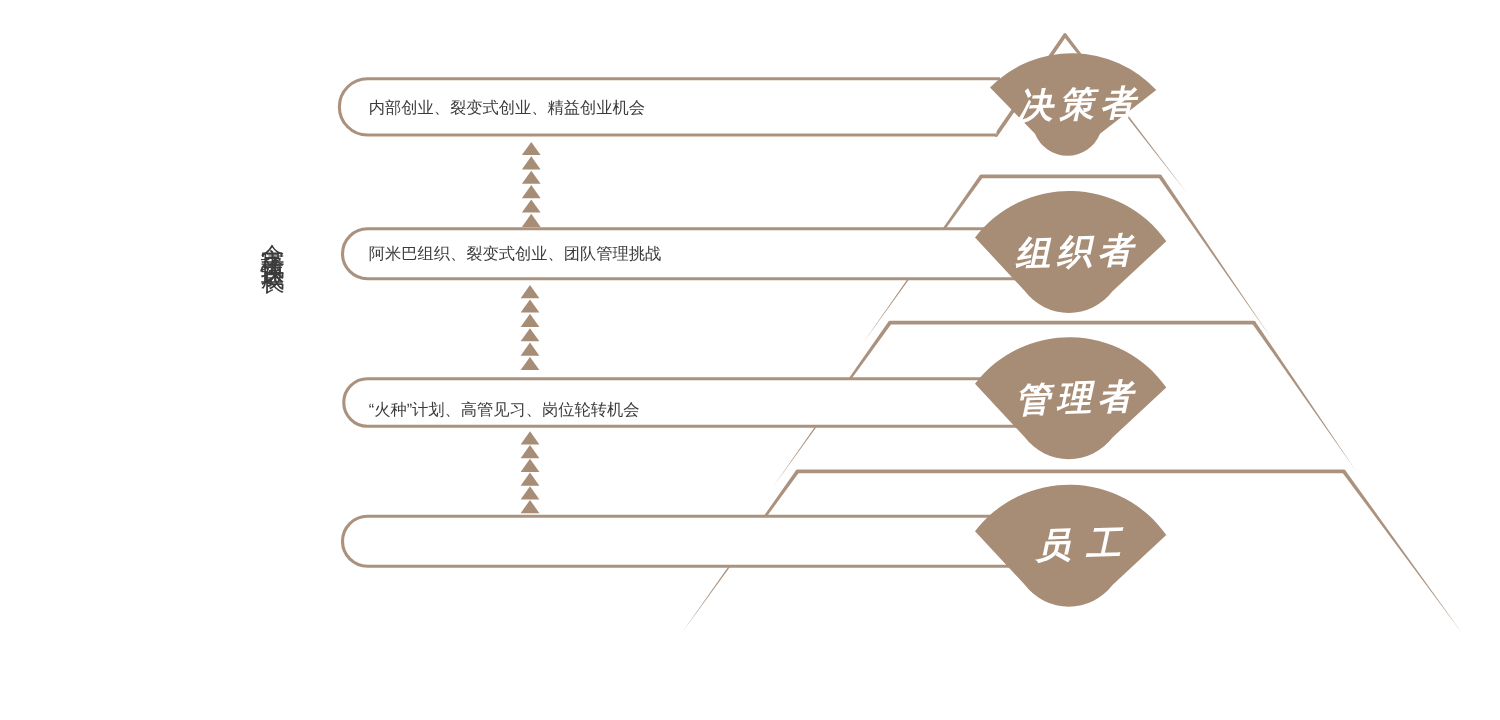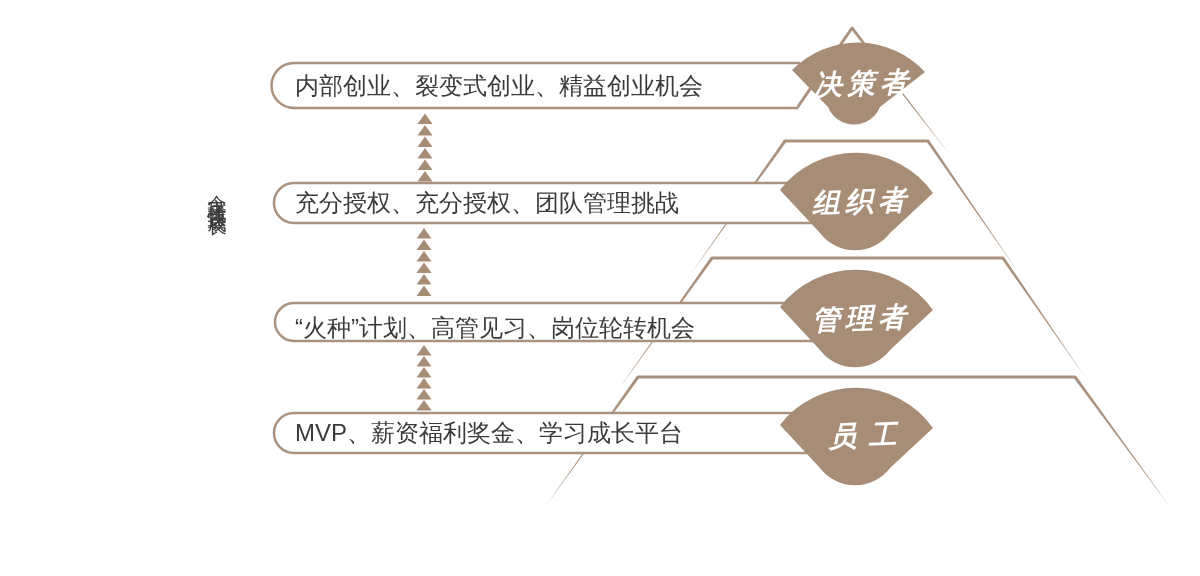--- a/index.html
+++ b/index.html
@@ -19,21 +19,21 @@
     font-size:19px;
     letter-spacing:3px;
     color:#3b3b3b;
   }
   .benefit{
     position:absolute;
     left:295px;
     width:470px;
     display:flex;
     align-items:center;
-    font-size:24px;
+    font-size:13px;
     color:#3b3b3b;
     white-space:nowrap;
   }
   .b1{top:63px;height:45px;}
   .b2{top:183px;height:40px;}
   .b3{top:303px;height:50px;}
   .b4{top:413px;height:40px;}
   .role{
     position:absolute;
     text-align:center;
@@ -119,22 +119,21 @@
       <polygon points="424,367 416.5,377.5 431.5,377.5"></polygon>
       <polygon points="424,378 416.5,388.5 431.5,388.5"></polygon>
       <polygon points="424,389 416.5,399.5 431.5,399.5"></polygon>
       <polygon points="424,400 416.5,410.5 431.5,410.5"></polygon>
     </g>
   </svg>
 
   <div class="vtitle">金字塔式快速成长</div>
 
   <div class="benefit b1">内部创业、裂变式创业、精益创业机会</div>
-  <div class="benefit b2">充分授权、充分授权、团队管理挑战</div>
+  <div class="benefit b2">阿米巴组织、裂变式创业、团队管理挑战</div>
   <div class="benefit b3">“火种”计划、高管见习、岗位轮转机会</div>
-  <div class="benefit b4">MVP、薪资福利奖金、学习成长平台</div>
 
   <div class="role r1">决策者</div>
   <div class="role r2">组织者</div>
   <div class="role r3">管理者</div>
   <div class="role r4">员工</div>
 
 </div>
 
 </body></html>

